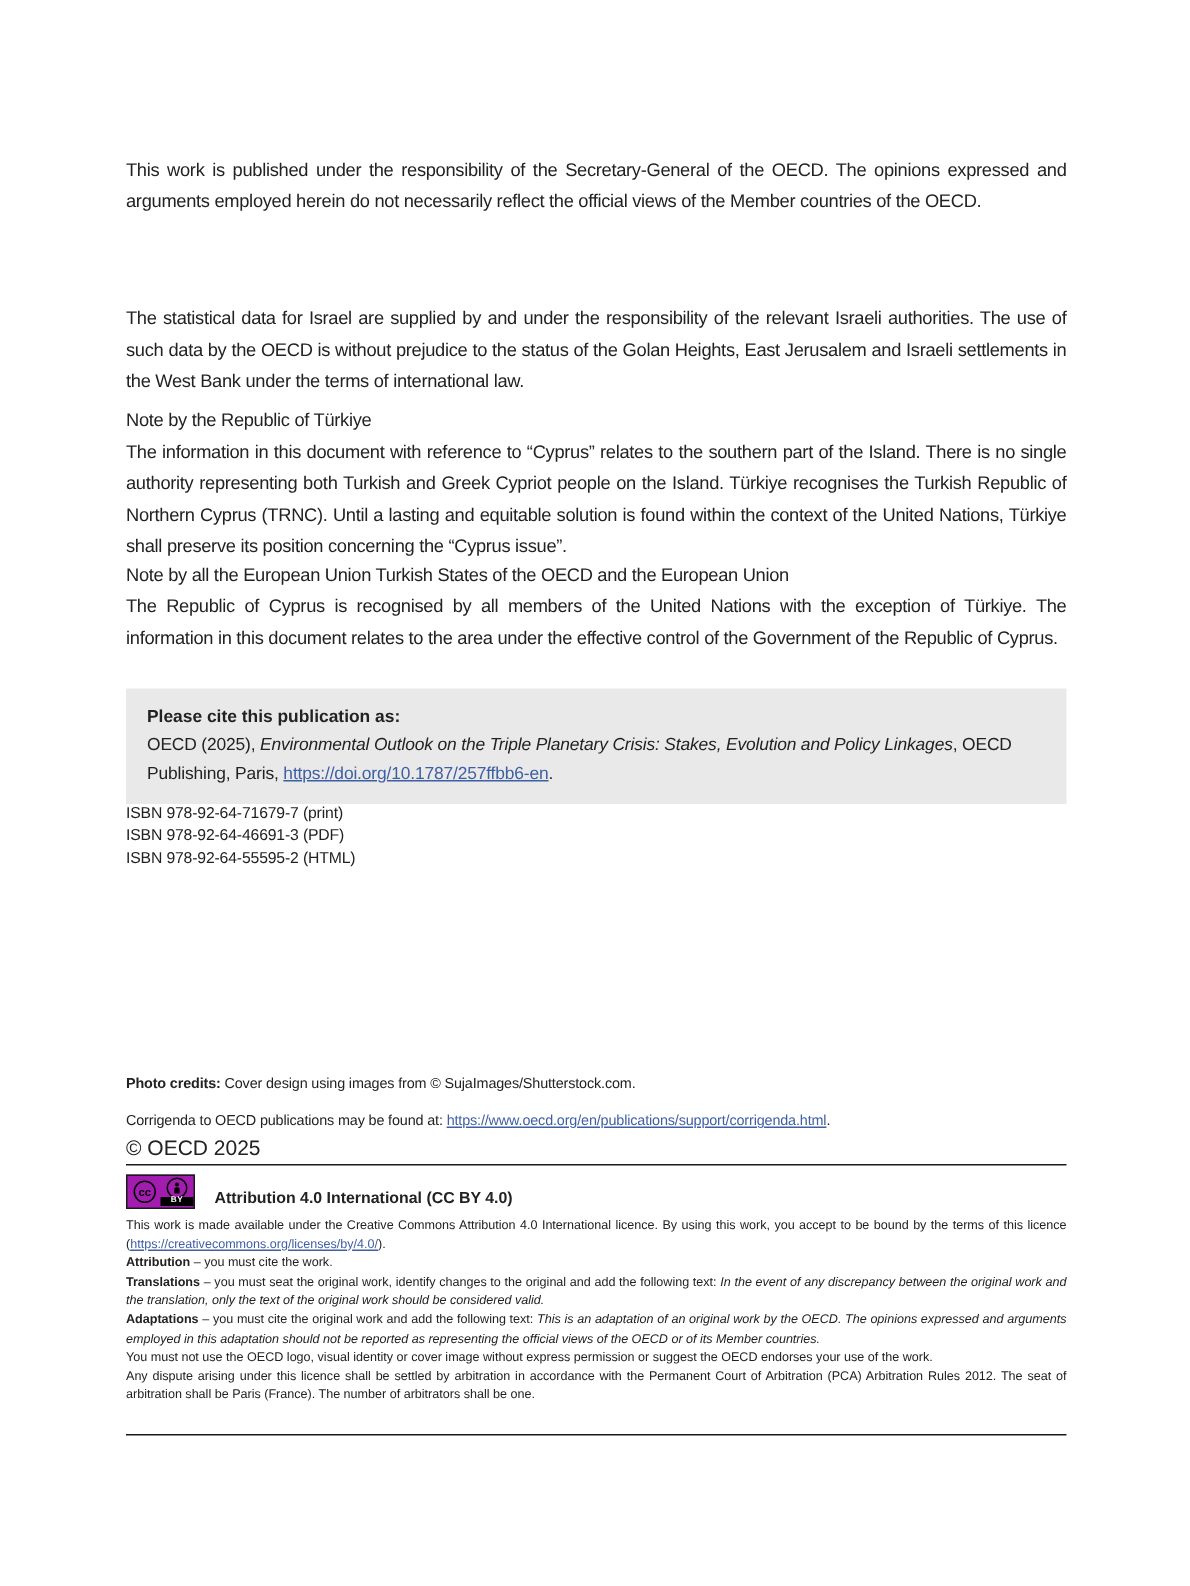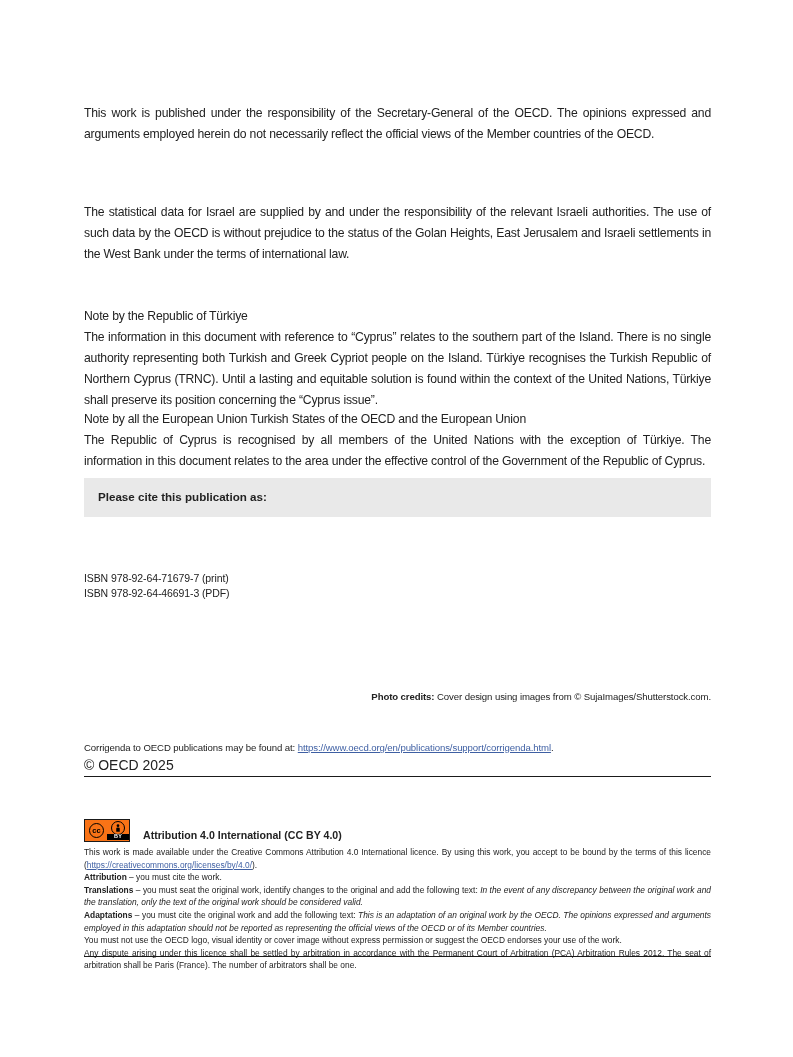--- a/index.html
+++ b/index.html
@@ -2,38 +2,38 @@
 <html><head>
 <meta charset="utf-8">
 <style>
   html,body{margin:0;padding:0;}
   body{
     width:793px;height:1057px;background:#ffffff;
     font-family:"Liberation Sans","DejaVu Sans",sans-serif;
     color:#1f1f1f;position:relative;overflow:hidden;
   }
   .page{position:relative;width:793px;height:940px;background:#fff;}
-  .block{position:absolute;left:84px;width:627px;box-sizing:border-box;margin-top:36px;}
+  .block{position:absolute;left:84px;width:627px;box-sizing:border-box;}
   .body-text{
     font-size:12.2px;line-height:21px;letter-spacing:-0.2px;
     text-align:justify;margin:0;color:#222;
   }
   .note-title{font-size:12.2px;line-height:21px;letter-spacing:-0.2px;margin:0;color:#222;}
   .cite-box{background:#e9e9e9;padding:9px 14px 11px 14px;}
   .cite-head{font-size:11.6px;font-weight:bold;line-height:19px;margin:0;color:#222;}
   .cite-text{font-size:11.6px;line-height:19px;margin:0;color:#222;letter-spacing:-0.1px;}
   .link{color:#3e5fa3;text-decoration:underline;cursor:pointer;}
   .isbn-line{font-size:10.5px;line-height:15px;margin:0;color:#222;letter-spacing:-0.1px;}
   .small-line{font-size:9.6px;line-height:14px;margin:0;color:#222;letter-spacing:-0.1px;}
   .copyright{font-size:14px;line-height:16px;margin:0;color:#222;}
   .rule{border:none;border-top:1.6px solid #1a1a1a;margin:0;height:0;}
   .badge-row{display:flex;align-items:flex-end;gap:13px;}
   .cc-badge{
     position:relative;display:inline-block;width:46px;height:23px;
-    background:#f97316;border:1px solid #1a1a1a;box-sizing:border-box;flex:0 0 auto;
+    background:#a21caf;border:1px solid #1a1a1a;box-sizing:border-box;flex:0 0 auto;
   }
   .cc-circle{
     position:absolute;left:4px;top:3px;width:13px;height:13px;border:1.6px solid #000;
     border-radius:50%;font-size:7.5px;font-weight:bold;color:#000;
     display:flex;align-items:center;justify-content:center;line-height:1;background:transparent;
   }
   .person-circle{
     position:absolute;left:26px;top:1px;width:12px;height:12px;border:1.6px solid #000;
     border-radius:50%;display:flex;align-items:center;justify-content:center;background:transparent;
   }
@@ -65,30 +65,32 @@
   <div class="block" style="top:270px;">
     <p class="note-title">Note by the Republic of Türkiye</p>
     <p class="body-text">The information in this document with reference to “Cyprus” relates to the southern part of the Island. There is no single authority representing both Turkish and Greek Cypriot people on the Island. Türkiye recognises the Turkish Republic of Northern Cyprus (TRNC). Until a lasting and equitable solution is found within the context of the United Nations, Türkiye shall preserve its position concerning the “Cyprus issue”.</p>
   </div>
 
   <div class="block" style="top:373px;">
     <p class="note-title">Note by all the European Union Turkish States of the OECD and the European Union</p>
     <p class="body-text">The Republic of Cyprus is recognised by all members of the United Nations with the exception of Türkiye. The information in this document relates to the area under the effective control of the Government of the Republic of Cyprus.</p>
   </div>
 
-  <div class="block cite-box" style="top:442px;">
+  <div class="block cite-box" style="top:459px;">
     <p class="cite-head">Please cite this publication as:</p>
+    <p class="cite-text"><span>OECD (2025), </span><i>Environmental Outlook on the Triple Planetary Crisis: Stakes, Evolution and Policy Linkages</i><span>, OECD Publishing, Paris, </span><a class="link">https://doi.org/10.1787/257ffbb6-en</a><span>.</span></p>
   </div>
 
   <div class="block" style="top:535px;">
     <p class="isbn-line">ISBN 978-92-64-71679-7 (print)</p>
     <p class="isbn-line">ISBN 978-92-64-46691-3 (PDF)</p>
+    <p class="isbn-line">ISBN 978-92-64-55595-2 (HTML)</p>
   </div>
 
-  <p class="block small-line" style="top:690px;text-align:right;"><b>Photo credits:</b><span> Cover design using images from © SujaImages/Shutterstock.com.</span></p>
+  <p class="block small-line" style="top:716px;"><b>Photo credits:</b><span> Cover design using images from © SujaImages/Shutterstock.com.</span></p>
 
   <p class="block small-line" style="top:741px;"><span>Corrigenda to OECD publications may be found at: </span><a class="link">https://www.oecd.org/en/publications/support/corrigenda.html</a><span>.</span></p>
 
   <p class="block copyright" style="top:757px;">© OECD 2025</p>
 
   <hr class="block rule" style="top:776px;">
 
   <div class="block badge-row" style="top:783px;">
     <span class="cc-badge">
       <span class="cc-circle">cc</span>

